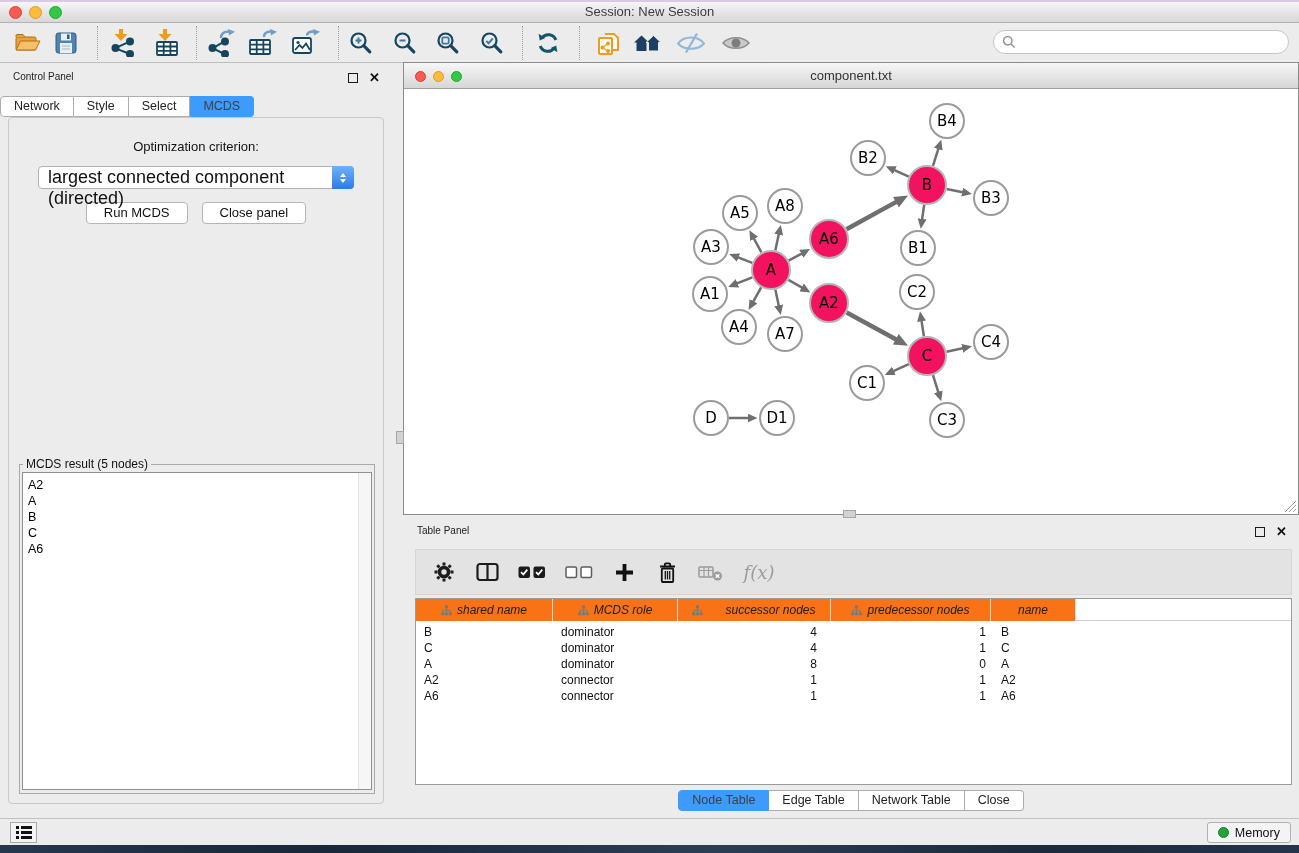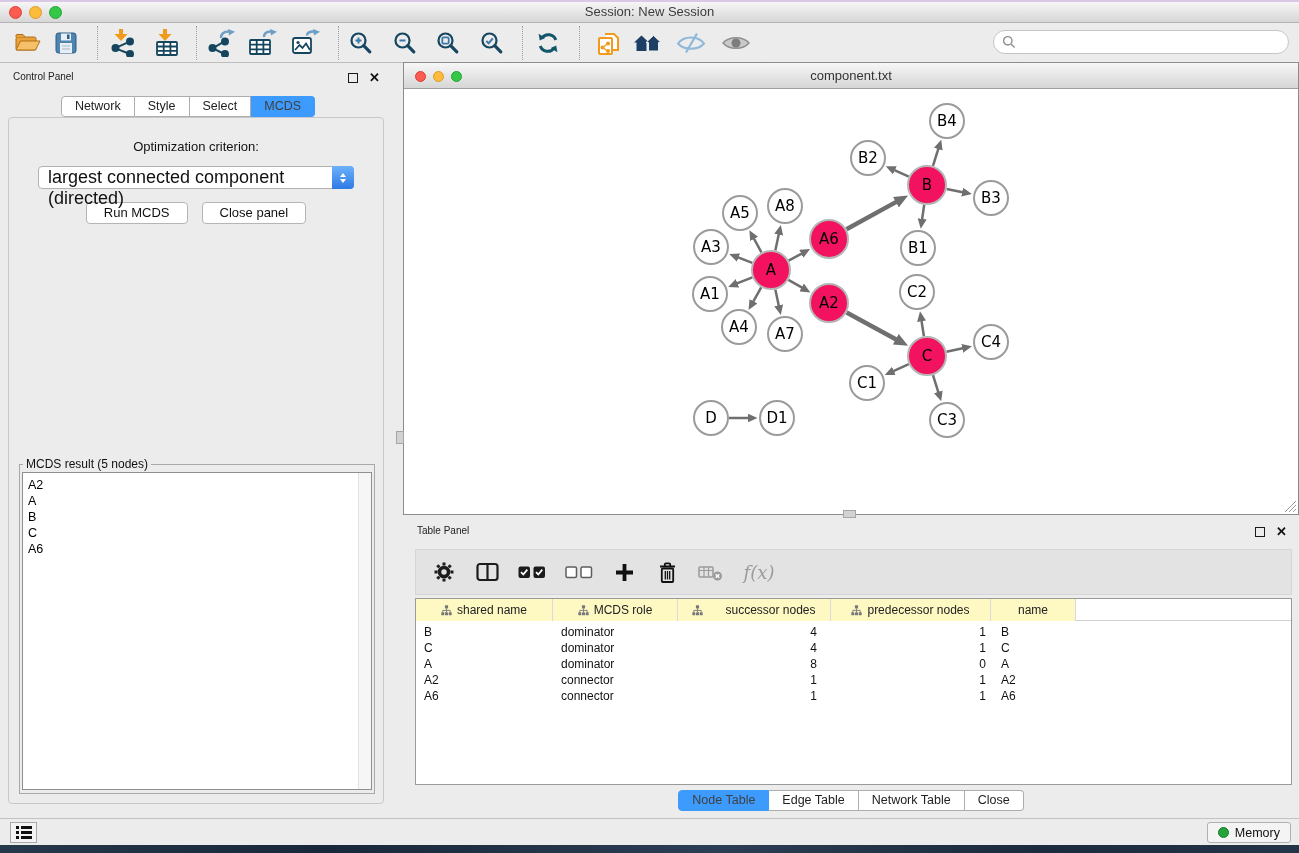--- a/index.html
+++ b/index.html
@@ -27,21 +27,21 @@
   .search { position:absolute; right:10px; top:7px; width:296px; height:24px; background:#fff;
     border:1px solid #c5c5c5; border-radius:13px; display:flex; align-items:center; padding-left:8px; gap:5px; }
   .search input { border:none; outline:none; flex:1; font-size:13px; font-family:"Liberation Sans",sans-serif; background:transparent; }
 
   
   .control-panel { position:absolute; left:0; top:63px; width:392px; bottom:35px; }
   .panel-title { position:absolute; left:13px; top:8px; font-size:10px; color:#222; }
   .panel-btns { position:absolute; right:12px; top:9px; display:flex; gap:11px; align-items:center; }
   .float-box { width:10px; height:10px; border:1.5px solid #1a1a1a; }
   .close-x { font-size:13px; font-weight:bold; color:#111; line-height:11px; }
-  .control-tabs { position:absolute; top:33px; left:0; right:16px; display:flex; justify-content:center; }
+  .control-tabs { position:absolute; top:33px; left:0; right:16px; display:flex; justify-content:flex-start; }
   .seg-tab { height:21px; line-height:19px; padding:0 13px; font-size:12.5px; color:#222;
     background:#fff; border:1px solid #adadad; border-left:none; cursor:default; }
   .seg-tab:first-child { border-left:1px solid #adadad; border-radius:4px 0 0 4px; }
   .seg-tab:last-child { border-radius:0 4px 4px 0; }
   .seg-tab.active { background:#3d9bfd; border-color:#3d9bfd; color:#404040; }
   .control-body { position:absolute; left:8px; right:8px; top:54px; bottom:14px;
     border:1px solid #c8c8c8; border-radius:4px; background:#ececec; }
   .opt-label { text-align:center; margin-top:21px; font-size:13px; color:#111; }
   .dropdown { margin:12px auto 0; width:316px; height:23px; background:#fff; border:1px solid #b2b2b2;
     border-radius:4px; position:relative; font-size:18px; line-height:21px; padding-left:9px; color:#111; }
@@ -74,22 +74,22 @@
   .handle-bottom { position:absolute; left:843px; top:510px; width:13px; height:8px; background:#d2d2d2; border:1px solid #a6a6a6; }
 
   
   .table-panel { position:absolute; left:403px; top:518px; right:0; bottom:35px; }
   .tp-toolbar { position:absolute; left:12px; right:7px; top:31px; height:46px; background:#e3e3e3;
     border:1px solid #d5d5d5; display:flex; align-items:center; padding-left:15px; gap:17px; }
   .tp-tool { display:flex; align-items:center; justify-content:center; width:26px; height:30px; cursor:default; }
   .fx-label { font-family:"DejaVu Serif", serif; font-style:italic; font-size:18px; color:#9b9b9b; }
   .tp-table { position:absolute; left:12px; right:7px; top:80px; bottom:33px; background:#fff; border:1px solid #9a9a9a; overflow:hidden; }
   .tp-head { display:flex; height:22px; border-bottom:1px solid #cfcfcf; }
-  .tp-col { height:22px; background:#fef9c3; border-right:1px solid #dadada; display:flex;
-    align-items:center; justify-content:center; gap:5px; font-size:12px; color:#222; }
+  .tp-col { height:22px; background:#f97316; border-right:1px solid #dadada; display:flex;
+    align-items:center; justify-content:center; gap:5px; font-size:12px; color:#222;font-style:italic; }
   .tp-row { display:flex; height:16px; line-height:16px; font-size:12px; color:#111; }
   .tp-cell { height:16px; overflow:hidden; }
   .c0 { width:137px; } .c1 { width:125px; } .c2 { width:153px;gap:22px; } .c3 { width:160px; } .c4 { width:85px; }
   .tp-cell.c0 { padding-left:8px; } .tp-cell.c1 { padding-left:8px; }
   .tp-cell.c2 { text-align:right; padding-right:14px; } .tp-cell.c3 { text-align:right; padding-right:5px; }
   .tp-cell.c4 { padding-left:10px; }
   .tp-rows { padding-top:3px; }
   .tp-tabs { position:absolute; left:0; right:0; bottom:7px; display:flex; justify-content:center; }
 
   

